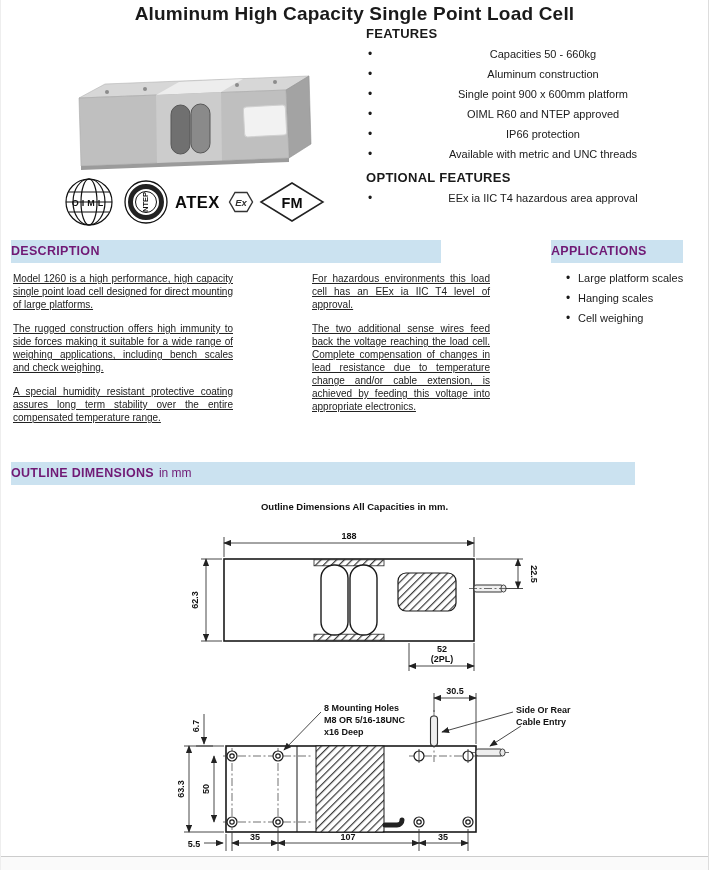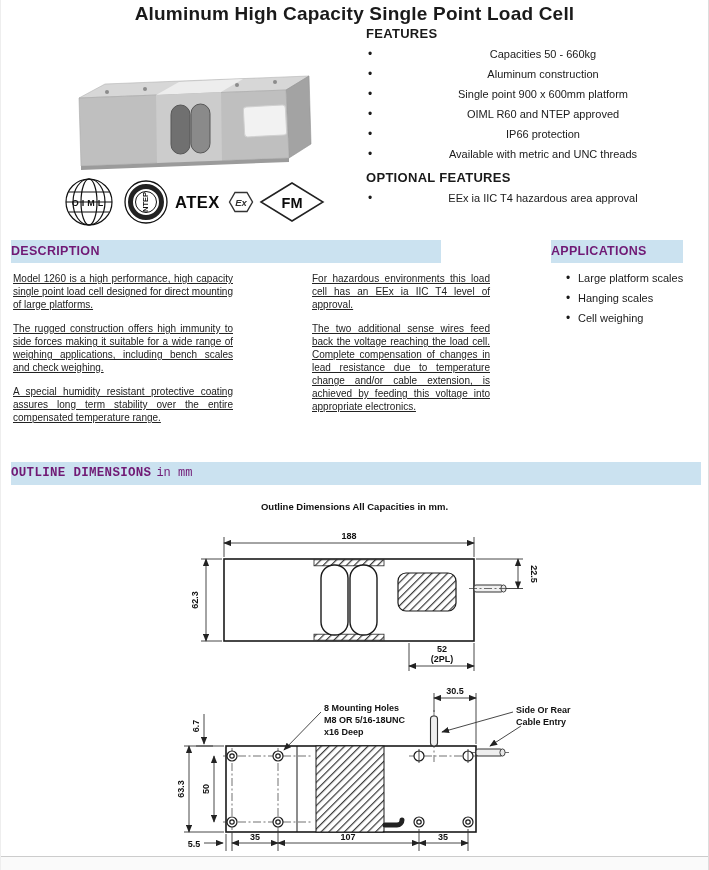--- a/index.html
+++ b/index.html
@@ -130,21 +130,21 @@
     <span>APPLICATIONS</span>
   </div>
   <div class="apps">
     <ul>
       <li>Large platform scales</li>
       <li>Hanging scales</li>
       <li>Cell weighing</li>
     </ul>
   </div>
 
-  <div class="bar" style="left:10px;top:462px;width:690px;font-family:Liberation Mono, monospace;">
+  <div class="bar" style="left:10px;top:462px;width:624px;">
     <span>OUTLINE DIMENSIONS</span><span class="suffix">in mm</span>
   </div>
   <div class="caption">Outline Dimensions All Capacities in mm.</div>
 
   <svg class="drawing" width="709" height="338" viewBox="0 520 709 338">
     <defs>
       <pattern id="hatch" patternUnits="userSpaceOnUse" width="5.5" height="5.5" patternTransform="rotate(45)">
         <rect width="5.5" height="5.5" fill="#fff"></rect>
         <line x1="0" y1="0" x2="0" y2="5.5" stroke="#3a3a3a" stroke-width="2.4"></line>
       </pattern>

